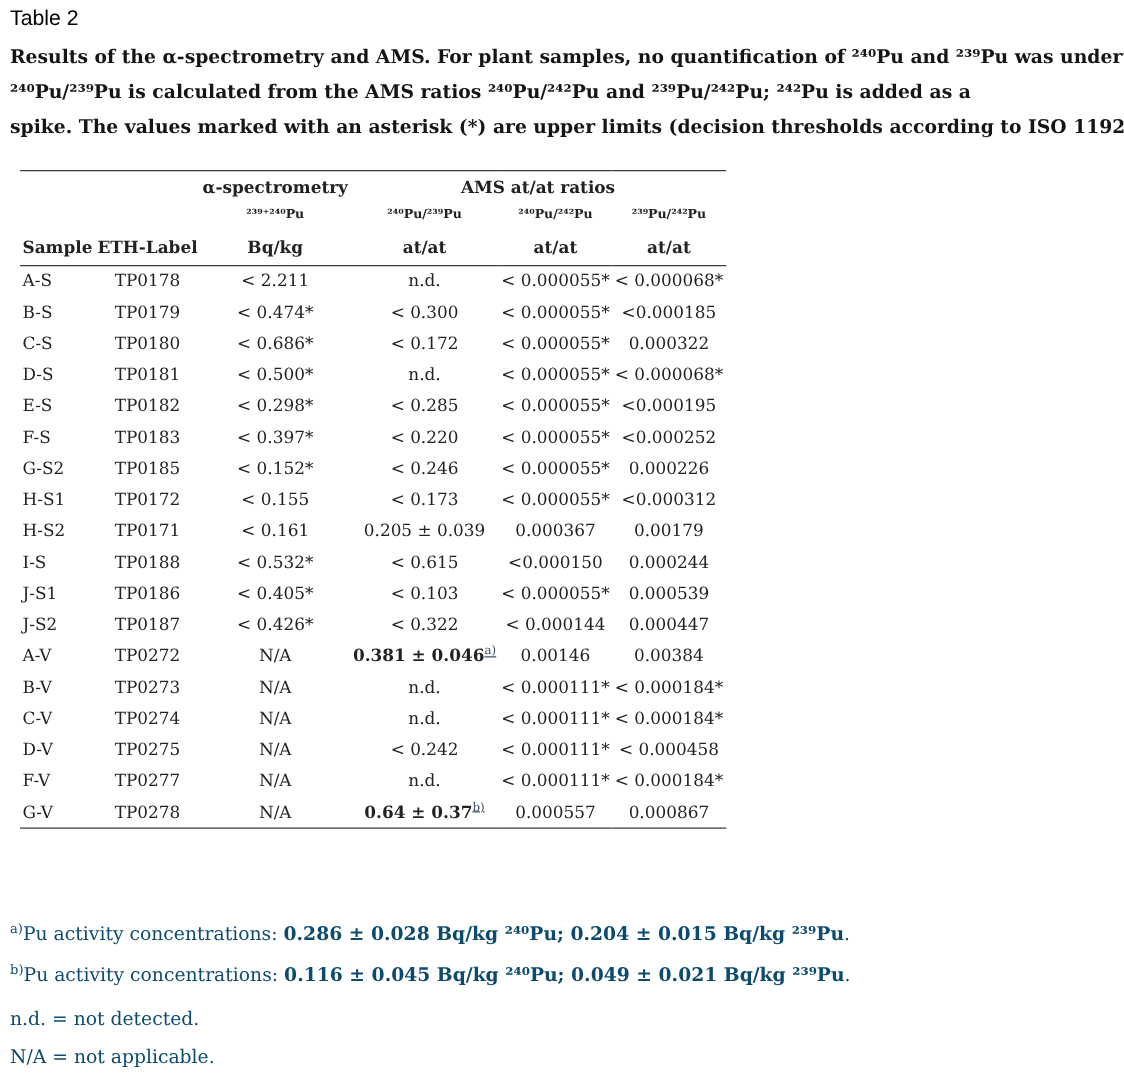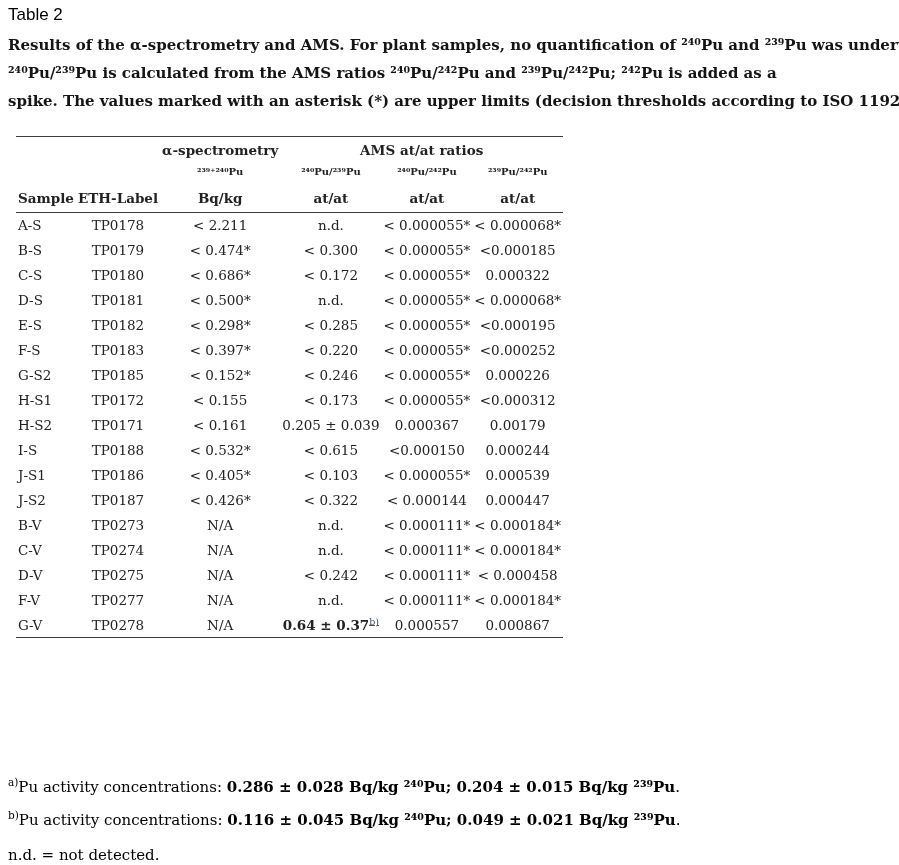--- a/index.html
+++ b/index.html
@@ -47,21 +47,21 @@
   .c4 { width:90px; }
   .c5 { width:84px; }
   .bold { font-weight:bold; }
   sup.fnlink {
     font-size:9.5px; line-height:0;
     color:#3f4e63; text-decoration:underline;
     cursor:pointer; vertical-align:super;
   }
   .footnote {
     position:absolute; left:8px;
-    font-size:15px; color:#000000; white-space:nowrap;margin-top:40px;
+    font-size:15px; color:#0c4a6e; white-space:nowrap;
   }
   .footnote sup { font-size:10.5px; line-height:0; }
   .fn-a { top:738px; }
   .fn-b { top:771px; }
   .fn-nd { top:806px; }
   .fn-na { top:836px; }
 </style>
 </head>
 <body>
 
@@ -188,20 +188,28 @@
       </tr>
       <tr>
         <td class="c0">J-S2</td>
         <td class="c1">TP0187</td>
         <td class="c2">&lt; 0.426*</td>
         <td class="c3">&lt; 0.322</td>
         <td class="c4">&lt; 0.000144</td>
         <td class="c5">0.000447</td>
       </tr>
       <tr>
+        <td class="c0">A-V</td>
+        <td class="c1">TP0272</td>
+        <td class="c2">N/A</td>
+        <td class="c3"><span class="bold">0.381 ± 0.046</span><sup class="fnlink">a)</sup></td>
+        <td class="c4">0.00146</td>
+        <td class="c5">0.00384</td>
+      </tr>
+      <tr>
         <td class="c0">B-V</td>
         <td class="c1">TP0273</td>
         <td class="c2">N/A</td>
         <td class="c3">n.d.</td>
         <td class="c4">&lt; 0.000111*</td>
         <td class="c5">&lt; 0.000184*</td>
       </tr>
       <tr>
         <td class="c0">C-V</td>
         <td class="c1">TP0274</td>

